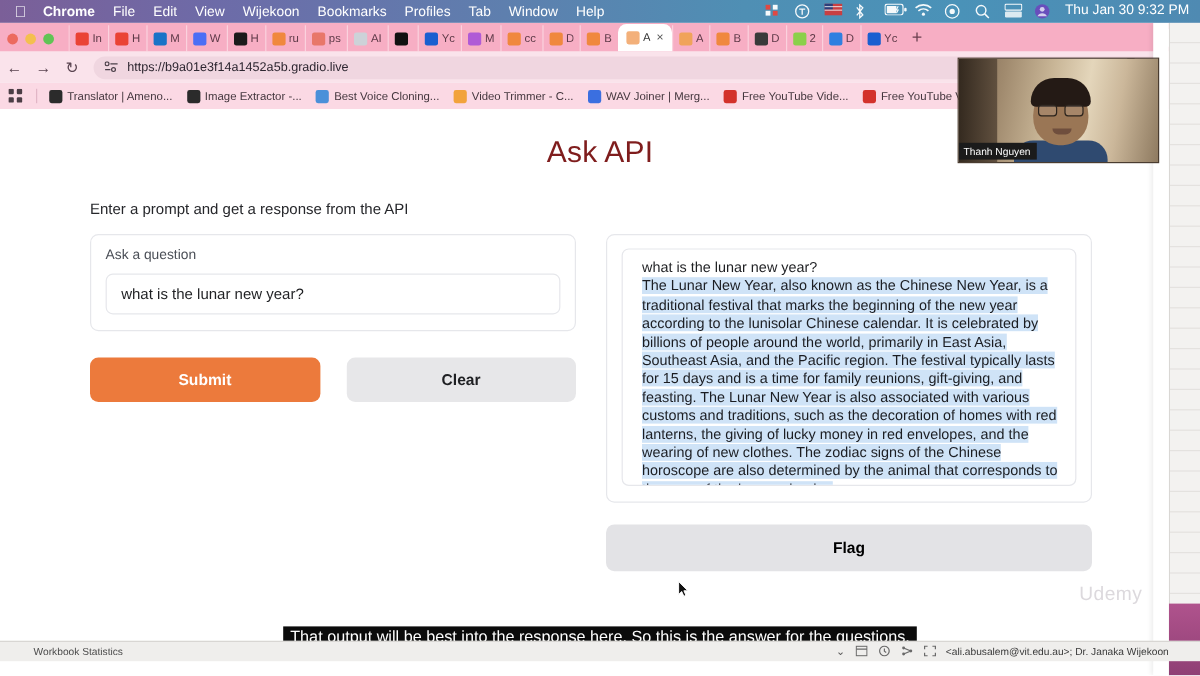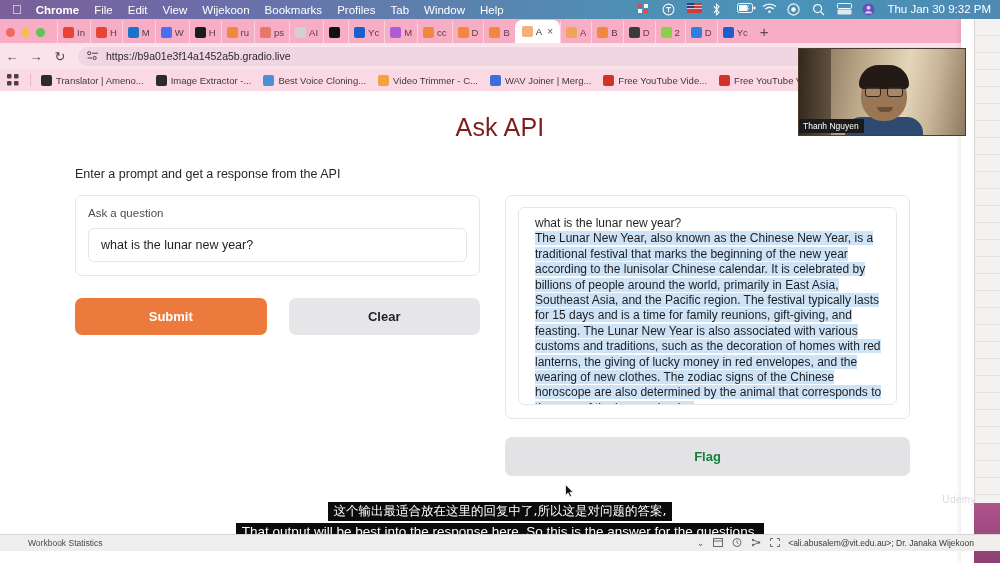--- a/index.html
+++ b/index.html
@@ -90,30 +90,30 @@
     border:1px solid #e6e7eb; border-radius:6px; background:#fff;
     font-size:12px; color:#1f2023; padding:8px 10px 10px 16px; line-height:15.4px;
     height:198px; overflow:hidden; position:relative;
   }
   .resp-q { color:#1f2023; }
   .resp-a { background:#cfe3f7; color:#1b1d22; }
   .btnrow { display:flex; gap:22px; margin-top:22px; }
   .btn { flex:1; text-align:center; border-radius:7px; font-size:13px; font-weight:bold; padding:11px 0; }
   .btn-clear { background:#e7e7e9; color:#1f2023; }
   .btn-submit { background:#ec7a3c; color:#fff; }
-  .btn-flag { background:#e3e3e6; color:#15803d; border-radius:7px; text-align:center; font-size:13px; font-weight:bold; padding:12px 0; margin-top:18px;}
+  .btn-flag { background:#e3e3e6; color:#000000; border-radius:7px; text-align:center; font-size:13px; font-weight:bold; padding:12px 0; margin-top:18px;}
   .cursor-ptr { position:absolute; left:565px; top:393px; width:9px; height:14px; z-index:25;}
 
   
   .bg-sheet { position:absolute; right:0; top:19px; width:26px; height:544px; background:#f3f2f0; border-left:1px solid #d9d7d4; z-index:1;}
   .bg-sheet .row { height:17px; border-bottom:1px solid #e4e2df;}
   .bg-pink { position:absolute; right:0; bottom:0; width:26px; height:60px; background:linear-gradient(180deg,#b0538d,#8e3f74); }
   .bg-white-page { position:absolute; right:26px; top:19px; width:13px; height:544px; background:#fff; z-index:2; box-shadow:-2px 0 4px rgba(0,0,0,.08);}
 
-  .udemy-wm { position:absolute; right:24px; bottom:58px; font-size:10px; color:#dcd9dd; z-index:30; letter-spacing:.4px;}
+  .udemy-wm { position:absolute; right:48px; bottom:58px; font-size:16px; color:#dcd9dd; z-index:30; letter-spacing:.4px;}
 
   
   .webcam {
     position:absolute; left:798px; top:48px; width:168px; height:88px; z-index:40;
     background:linear-gradient(145deg,#8d7358 0%,#6f5a44 35%,#40322a 100%); overflow:hidden;
     border:1px solid #4a3c30;
   }
   .wc-wall { position:absolute; inset:0; background:
       linear-gradient(100deg, #7c6550 0%, #a08a6e 22%, #c8b596 44%, #e4d6bb 62%, #cbb79a 78%, #8e7a60 100%);
   }
@@ -497,21 +497,20 @@
     <div class="wc-hair"></div>
     <div class="wc-glass">
         <i class="l"></i>
         <i class="r"></i>
       </div>
     <div class="wc-mouth"></div>
     <div class="wc-name">Thanh Nguyen</div>
   </div>
 
   <div class="subs">
-    <span class="sub-zh">这个输出最适合放在这里的回复中了,所以这是对问题的答案,</span>
     <span class="sub-en"><span>That output will be best into the response here, So this is the answer for the questions,</span></span>
   </div>
 
   <div class="dock-hint"></div>
 
   <div class="statusbar">
     <span class="sb-left">Workbook Statistics</span>
     <span class="sb-mid">
       <span>⌄</span>
       <span>

